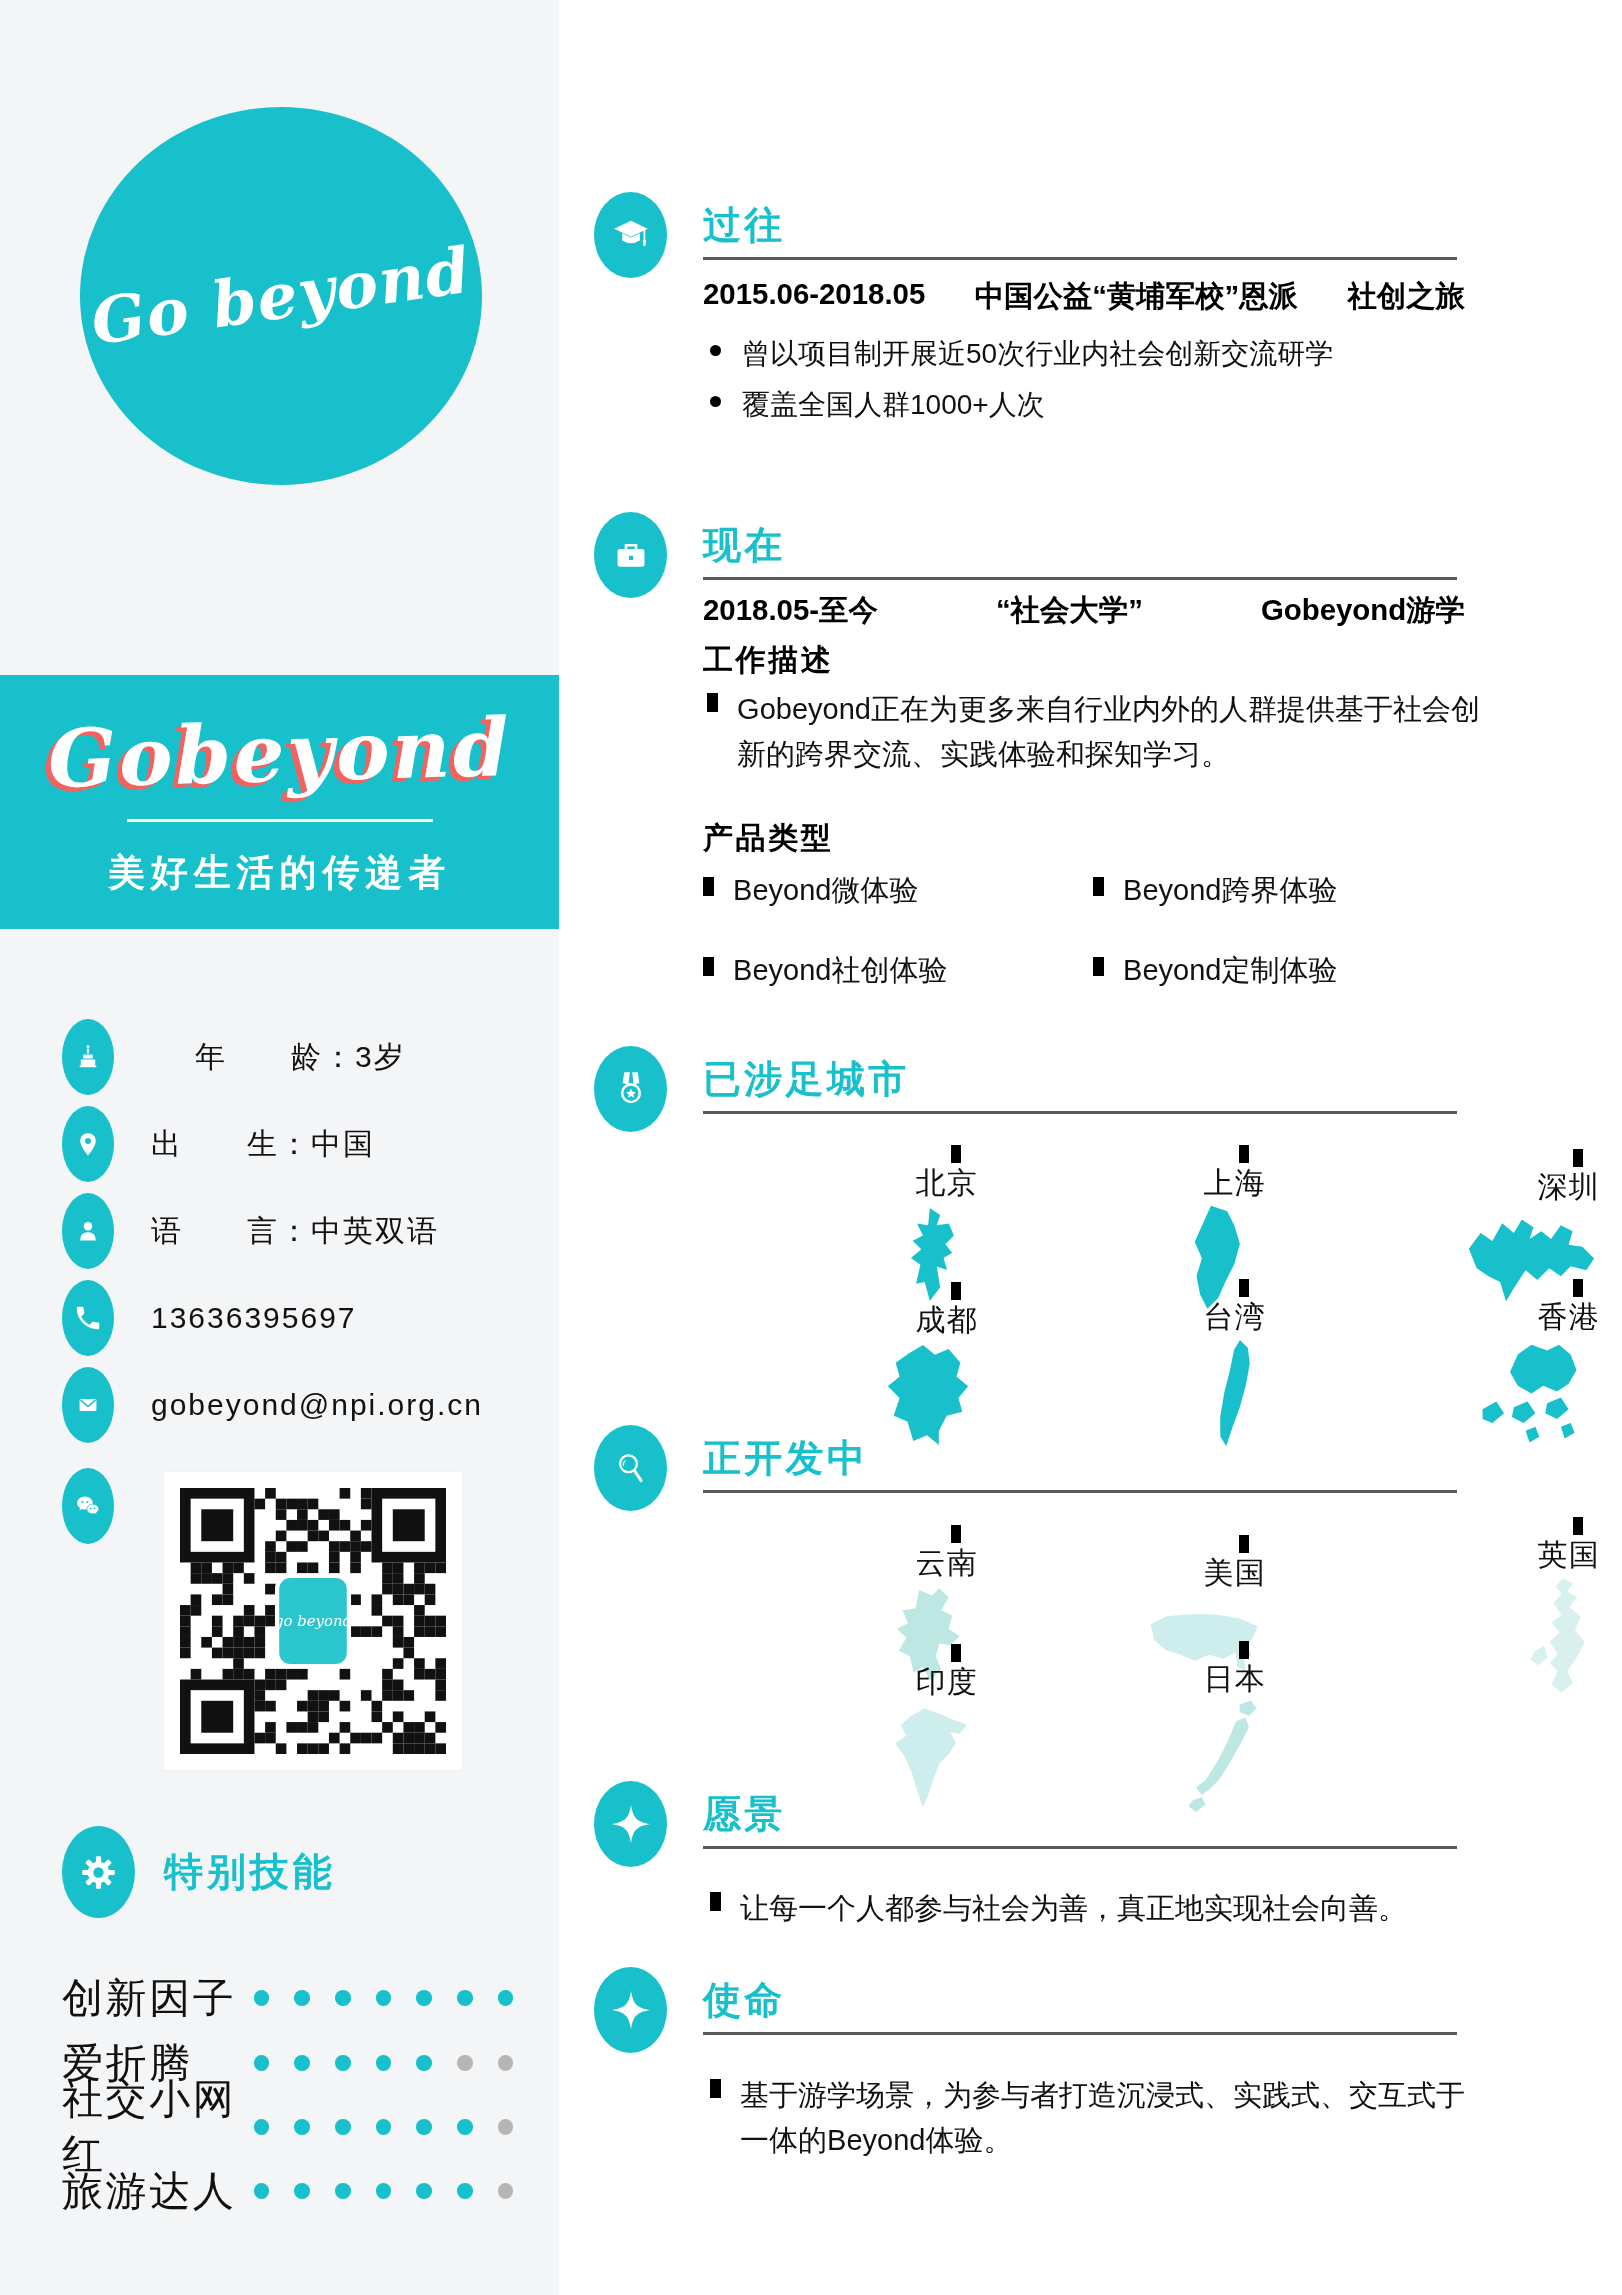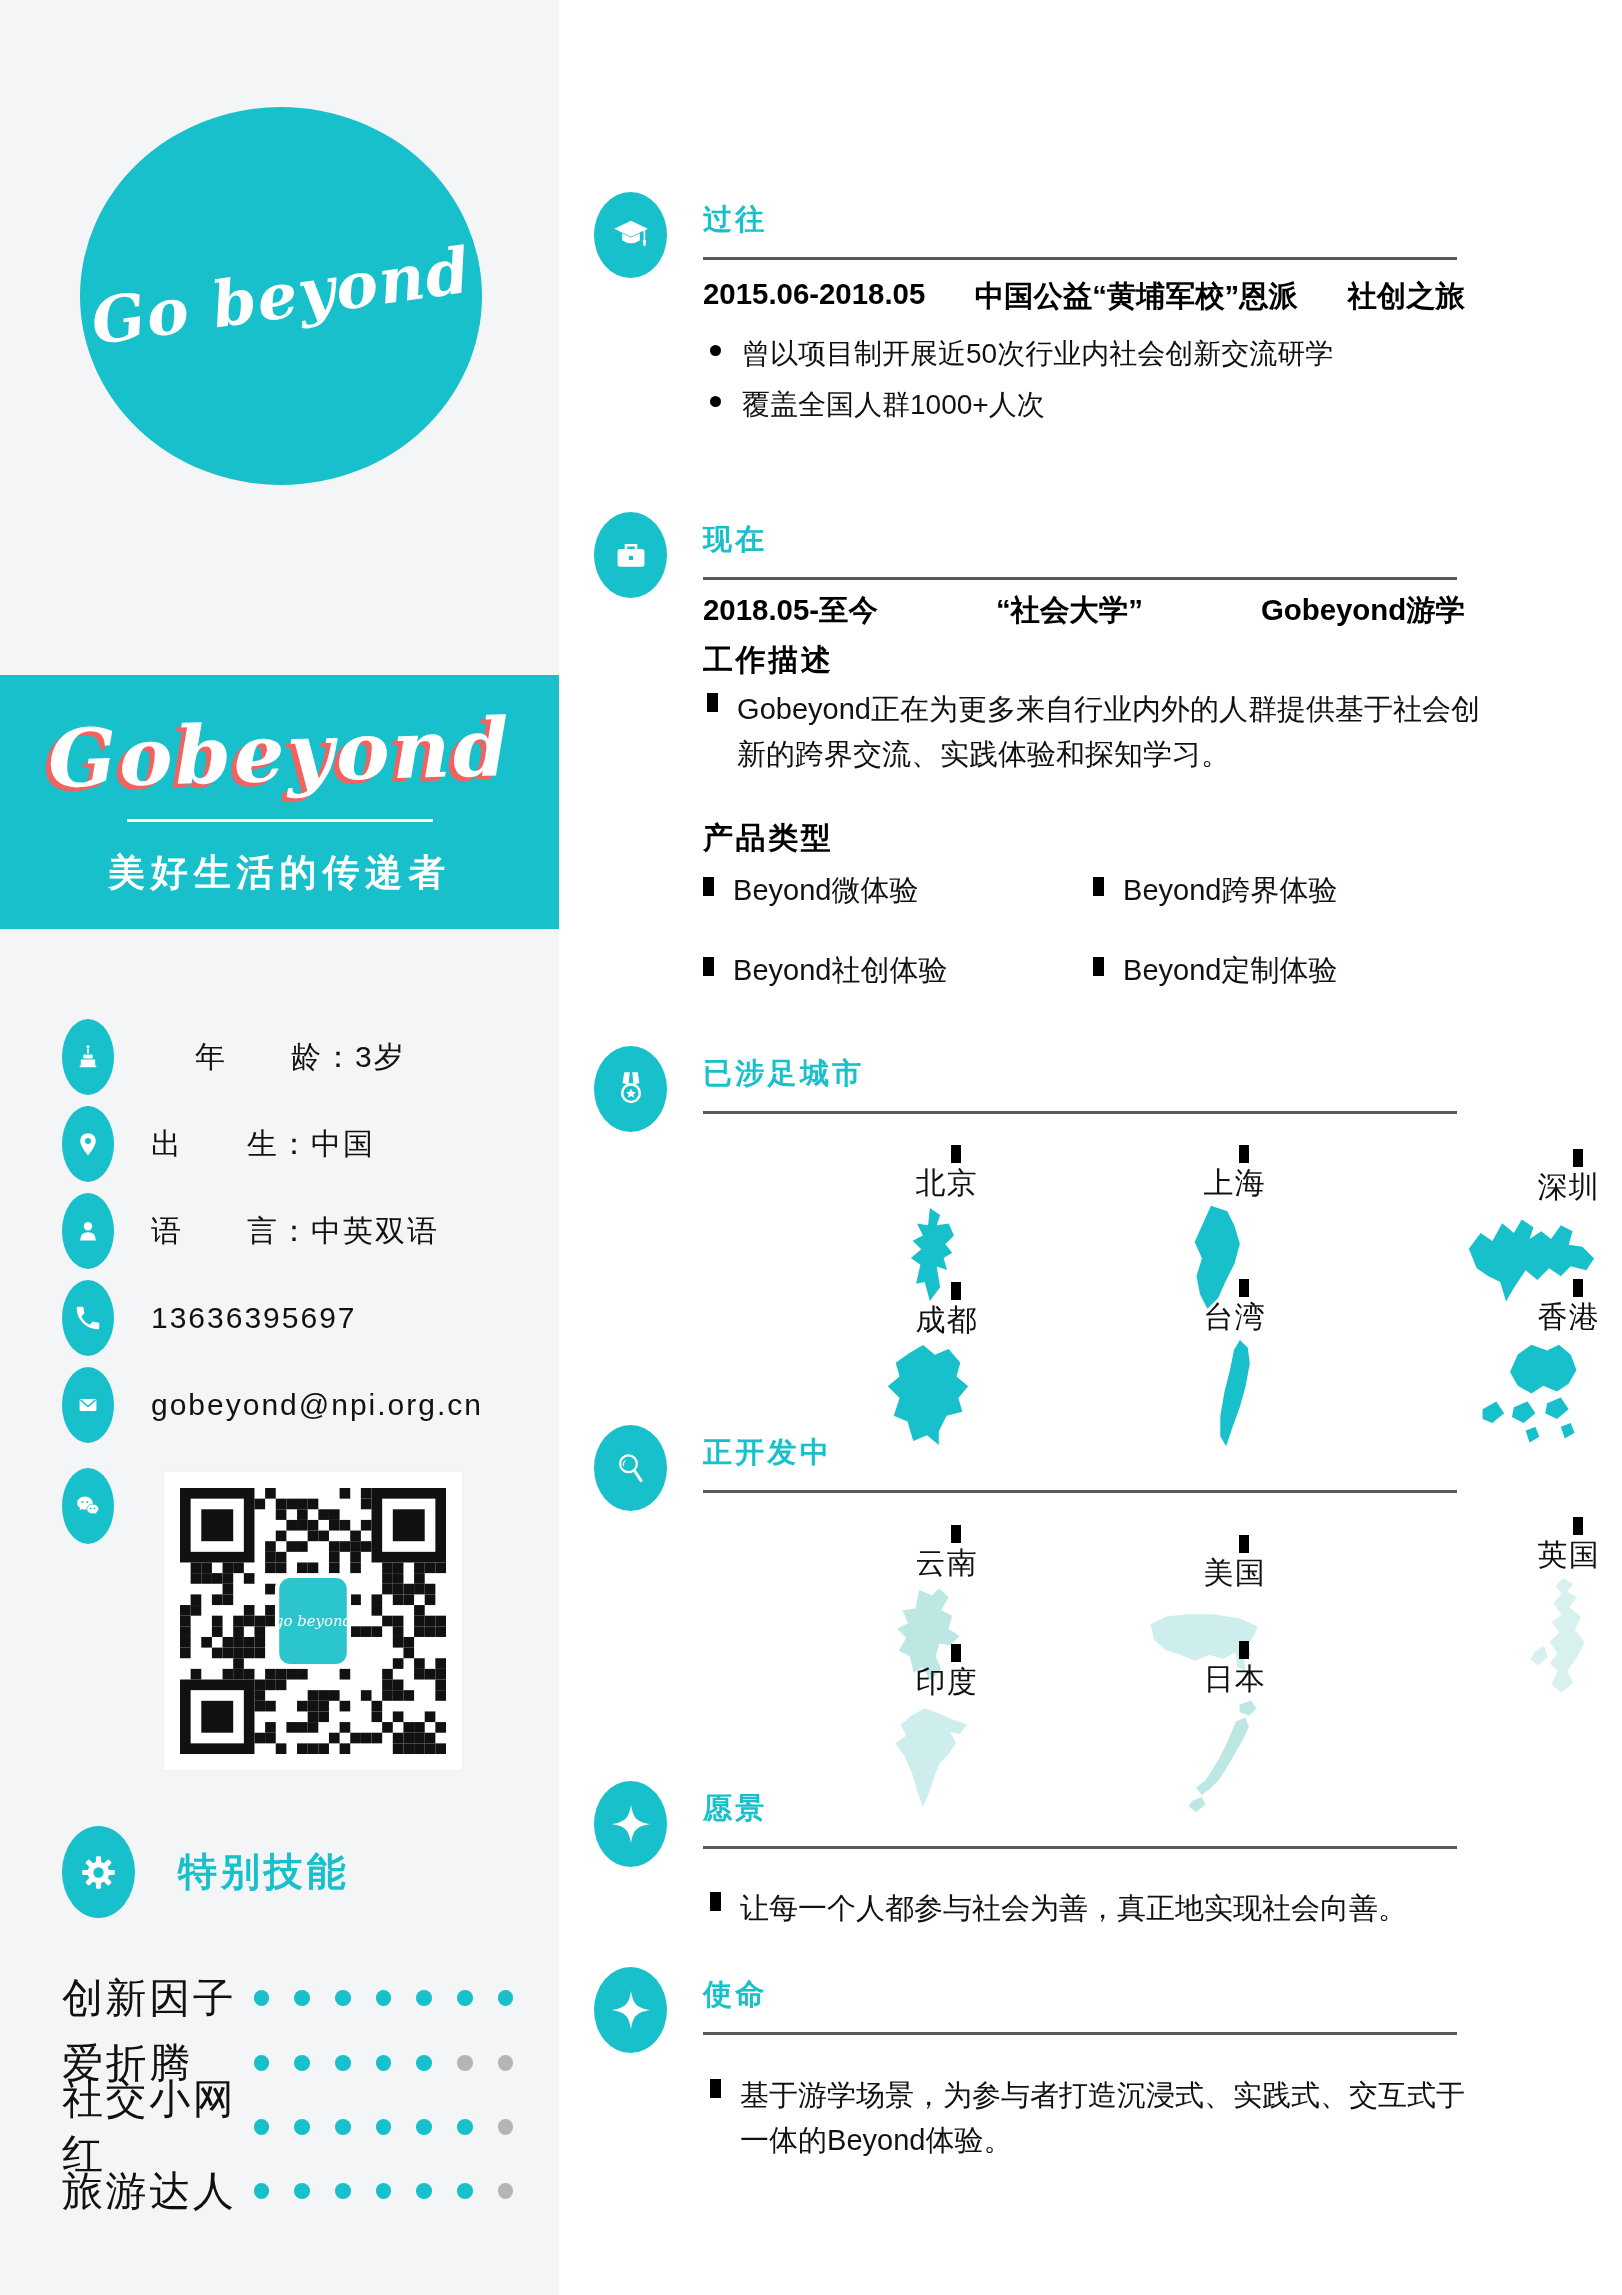--- a/index.html
+++ b/index.html
@@ -34,39 +34,39 @@
   .contact-row{position:absolute;left:62px;width:471px;height:76px;display:flex;align-items:center;}
   .c-icon{flex:0 0 auto;width:52px;height:76px;border-radius:50%;background:var(--teal);
     display:flex;align-items:center;justify-content:center;}
   .c-icon svg{width:30px;height:30px;}
   .contact-text{margin-left:37px;font-size:30px;letter-spacing:2px;color:#111;}
 
   .qr-box{position:absolute;left:164px;top:1472px;width:298px;height:298px;background:#ffffff;
     box-shadow:0 0 1.3px rgba(0,0,0,0.08);display:flex;align-items:center;justify-content:center;}
   .qr-box svg{width:266px;height:266px;}
 
-  .skills-header{position:absolute;left:62px;top:1826px;display:flex;align-items:center;gap:14px;}
+  .skills-header{position:absolute;left:62px;top:1826px;display:flex;align-items:center;}
   .g-icon{width:73px;height:92px;border-radius:50%;background:var(--teal);
     display:flex;align-items:center;justify-content:center;}
   .g-icon svg{width:43px;height:43px;}
   .skills-title{margin-left:29px;font-size:39px;font-weight:bold;color:var(--teal);letter-spacing:3.9px;}
 
   .skill-row{position:absolute;left:62px;width:452px;height:42px;display:flex;align-items:center;}
   .skill-name{width:185px;font-size:41px;letter-spacing:2.6px;color:#111;}
   .dots{display:flex;gap:25px;margin-left:6.5px;}
   .dot{width:15.7px;height:15.7px;border-radius:50%;display:inline-block;}
   .dot.on{background:var(--teal);}
   .dot.off{background:var(--dot-off);}
 
   
   .sec{position:absolute;left:0;width:1623px;}
   .sec-icon{position:absolute;left:594px;top:0;width:73px;height:86px;border-radius:50%;
     background:var(--teal);display:flex;align-items:center;justify-content:center;}
   .sec-icon svg{width:42px;height:42px;}
-  .sec-title{position:absolute;left:703px;top:7.9px;font-size:29px;font-weight:bold;
+  .sec-title{position:absolute;left:703px;top:7.9px;font-size:38px;font-weight:bold;
     color:var(--teal);letter-spacing:3.3px;}
   .sec-rule{position:absolute;left:703px;top:65px;width:754px;height:3.3px;background:var(--rule);}
 
   .date-row{position:absolute;left:703px;width:762px;display:flex;justify-content:space-between;
     font-size:29.4px;font-weight:bold;color:#000;}
   .sub-label{position:absolute;left:703px;font-size:30px;font-weight:bold;letter-spacing:2.6px;color:#000;}
 
   .round-li{position:absolute;left:710px;display:flex;align-items:flex-start;font-size:28px;color:#111;}
   .round-li .rb{flex:0 0 auto;width:11px;height:11px;border-radius:50%;background:#000;margin:9.8px 21px 0 0;}
 

